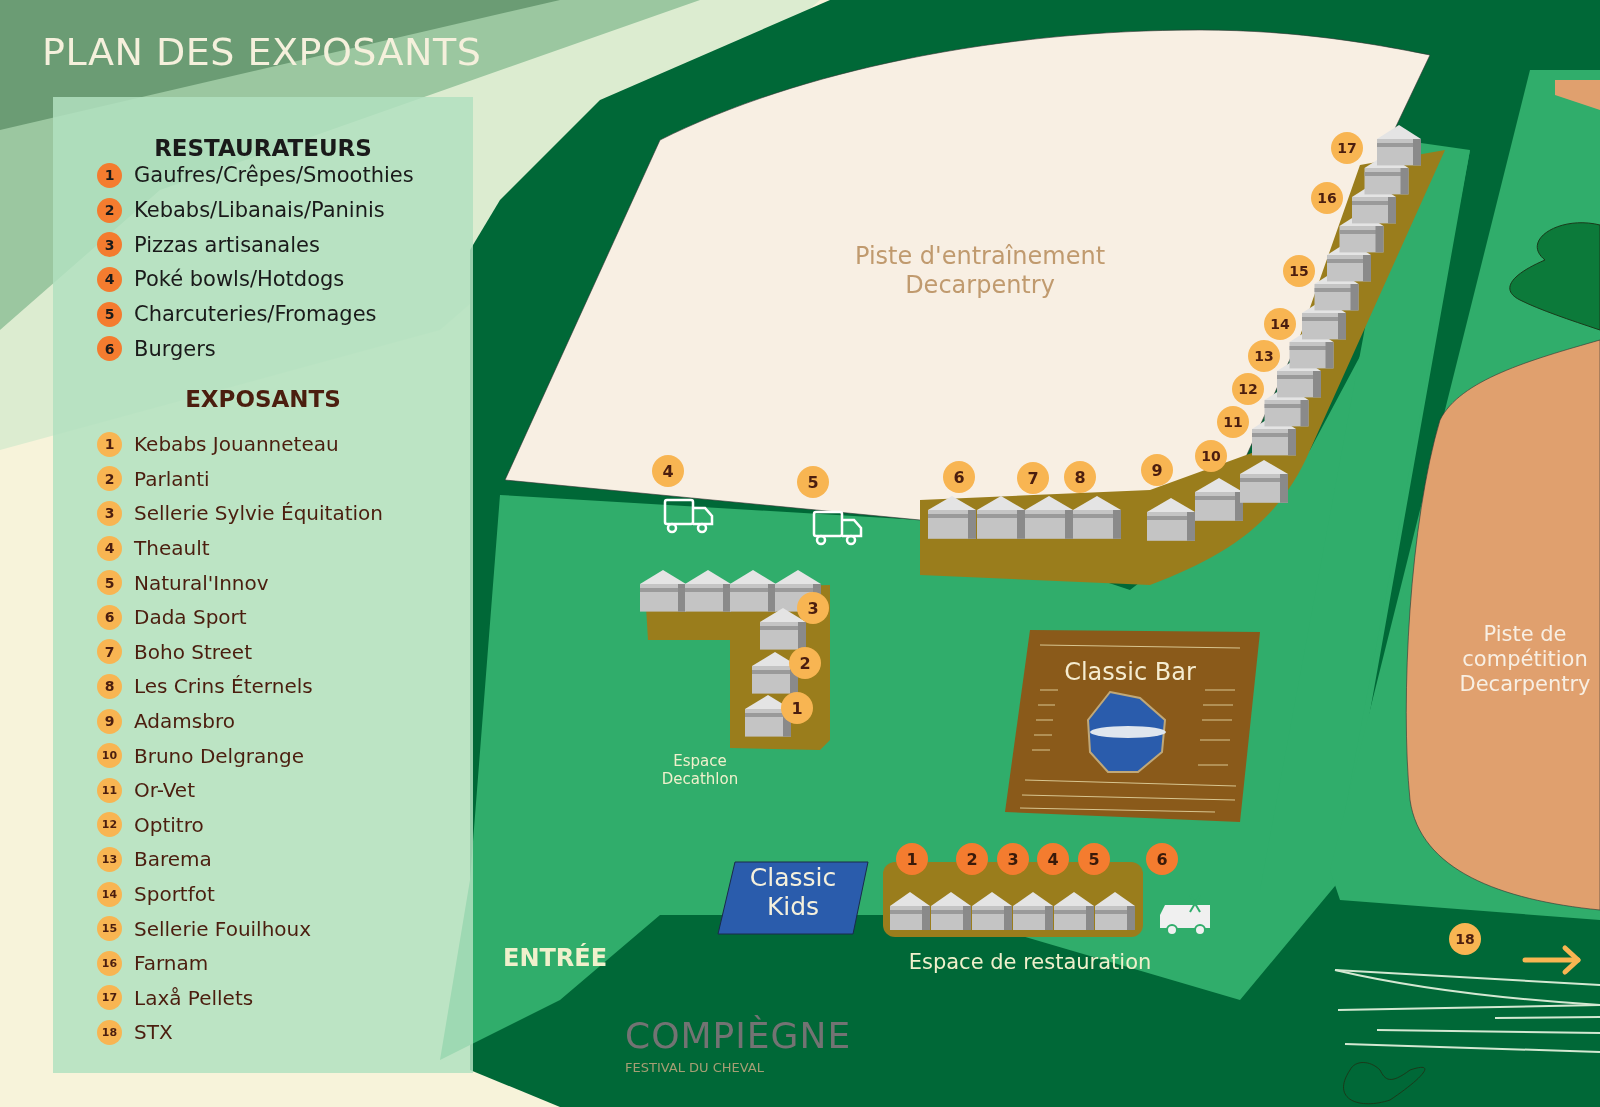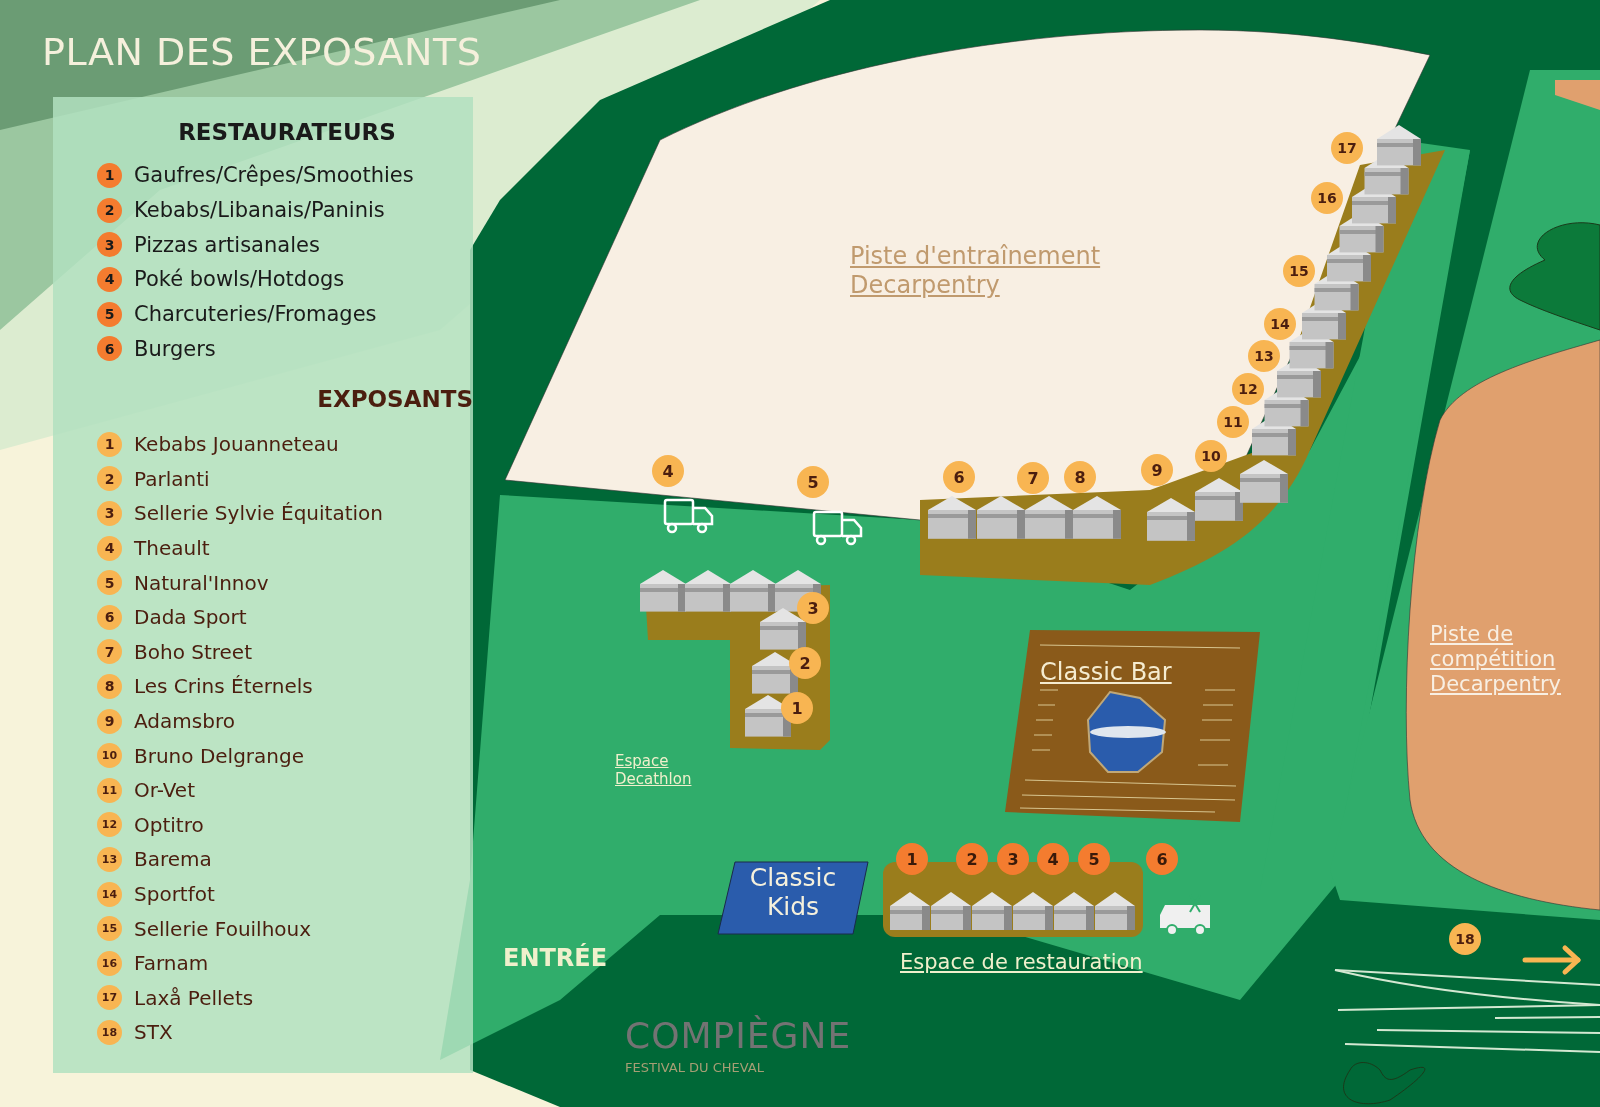--- a/index.html
+++ b/index.html
@@ -1,34 +1,34 @@
 <!DOCTYPE html>
 <html><head>
 <meta charset="utf-8">
 <style>
   html, body { margin:0; padding:0; }
   body { width:1600px; height:1107px; overflow:hidden; position:relative; background:#f7f3da; font-family:"DejaVu Sans", sans-serif; }
   #map-bg { position:absolute; left:0; top:0; width:1600px; height:1107px; }
   .title { position:absolute; left:42px; top:30px; font-family:"DejaVu Sans", sans-serif; font-size:38px; color:#f5f0dc; letter-spacing:0.5px; font-weight:normal; }
   .legend { position:absolute; left:53px; top:97px; width:420px; height:976px; background:rgba(178,224,192,0.85); }
   .legend h2 { margin:0; text-align:center; font-family:"DejaVu Sans", sans-serif; font-weight:bold; font-size:23px; }
-  .legend .h-rest { position:absolute; top:22px; left:0; width:420px; color:#1a1a1a;padding-left:24px; }
-  .legend .h-expo { position:absolute; top:289px; left:0; width:420px; color:#4b1e0f;text-align:right; }
+  .legend .h-rest { position:absolute; top:38px; left:0; width:420px; color:#1a1a1a; }
+  .legend .h-expo { position:absolute; top:289px; left:0; width:420px; color:#4b1e0f; }
   .legend ul { list-style:none; margin:0; padding:0; position:absolute; left:44px; }
   .legend ul.rest { top:61px; }
   .legend ul.expo { top:330px; }
   .legend li { display:flex; align-items:center; height:34.7px; }
   .legend ul.expo li { height:34.6px; }
   .badge { display:inline-flex; align-items:center; justify-content:center; width:25px; height:25px; border-radius:50%; font-weight:bold; font-size:14px; margin-right:12px; flex:0 0 auto; font-family:"DejaVu Sans", sans-serif; }
   .badge.orange { background:#f47c2f; color:#1a1a1a; }
   .badge.yellow { background:#f8b552; color:#4b1e0f; }
   .badge.small { font-size:11px; }
   .rest .label { font-size:21px; color:#1a1a1a; font-family:"DejaVu Sans", sans-serif; }
   .expo .label { font-size:20px; color:#4b1e0f; font-family:"DejaVu Sans", sans-serif; }
-  .map-label { position:absolute; font-family:"DejaVu Sans", sans-serif; line-height:1.2;text-decoration:underline; }
+  .map-label { position:absolute; text-align:center; font-family:"DejaVu Sans", sans-serif; line-height:1.2; }
   .pin { position:absolute; width:32px; height:32px; border-radius:50%; display:flex; align-items:center; justify-content:center; font-weight:bold; font-size:16px; font-family:"DejaVu Sans", sans-serif; }
   .pin.yellow { background:#f8b552; color:#4b1e0f; }
   .pin.orange { background:#f47c2f; color:#3a1a0a; }
   .pin.sm { font-size:14px; }
   .kids-text { position:absolute; left:718px; top:864px; width:150px; text-align:center; color:#f5f0dc; font-size:25px; line-height:1.15; font-family:"DejaVu Sans", sans-serif; }
   .entree { position:absolute; left:503px; top:944px; font-weight:bold; font-size:24px; color:#f0f0cc; font-family:"DejaVu Sans", sans-serif; }
   .logo-main { position:absolute; left:625px; top:1015px; width:240px; text-align:left; font-size:36px; color:#737373; letter-spacing:1px; font-family:"DejaVu Sans", sans-serif; }
   .logo-sub { position:absolute; left:625px; top:1060px; width:240px; text-align:left; font-size:13px; color:#a69e74; font-family:"DejaVu Sans", sans-serif; }
 </style>
 </head>

